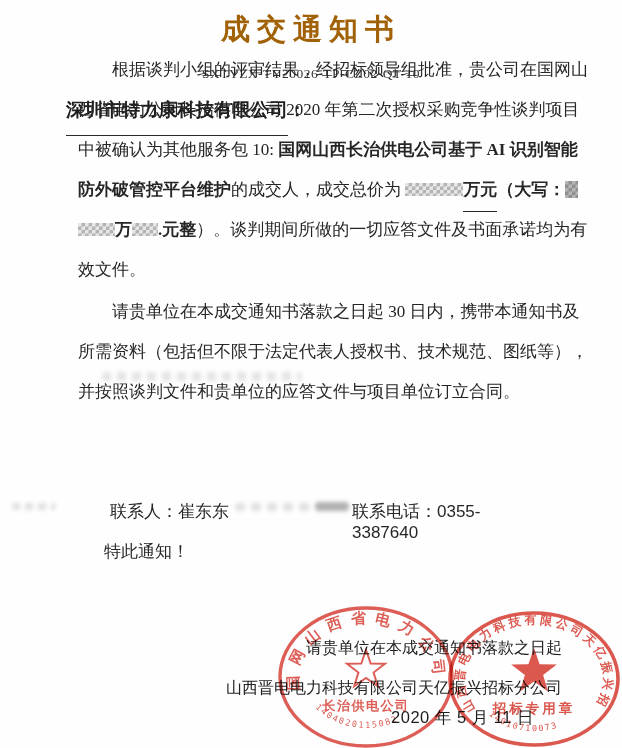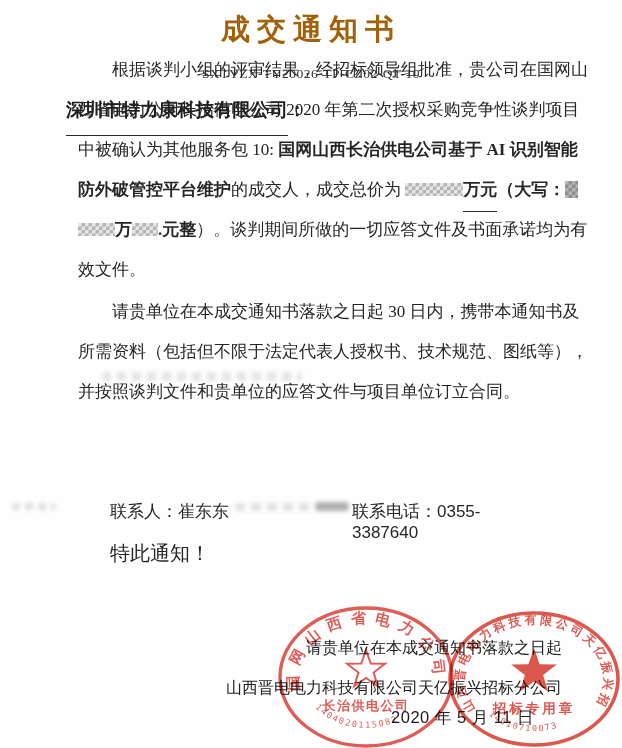--- a/index.html
+++ b/index.html
@@ -41,21 +41,21 @@
     background-size:7px 7px; background-position:0 0,3.5px 3.5px;
   }
   .mosaic.m1{ width:58px; }
   .mosaic.m2{ width:13px; height:17px; filter:brightness(.72); vertical-align:-3px;}
   .mosaic.m3{ width:37px; }
   .mosaic.m4{ width:26px; }
   .contact-line{ position:absolute; top:500px; left:0; width:536px; height:22px; font-size:17px;}
   .contact-person{ position:absolute; left:110px; top:0; }
   .contact-phone{ position:absolute; left:352px; top:0; }
   .contact-phone .num{ font-family:"Liberation Sans","DejaVu Sans",sans-serif; font-size:17px;}
-  .notice-line{ position:absolute; top:540px; left:110px; font-size:20px; }
+  .notice-line{ position:absolute; top:540px; left:104px; font-size:17px; }
   .footer-org1{ position:absolute; top:638px; right:60px; font-size:16px; color:#222;}
   .footer-org2{ position:absolute; top:678px; right:60px; font-size:16px; color:#222;}
   .footer-date{ position:absolute; top:707px; right:88px; font-size:16.5px; color:#1e1e1e;
     font-family:"Liberation Sans","DejaVu Sans",sans-serif; letter-spacing:.5px;}
   .seal{ position:absolute; mix-blend-mode:multiply; }
   .seal-left{ left:276px; top:606px; }
   .seal-right{ left:446px; top:610px; }
   .smudge{ position:absolute; border-radius:4px; filter:blur(2px); }
   .smudge.s1{ left:102px; top:372px; width:200px; height:9px; opacity:.22;
     background:repeating-linear-gradient(90deg,#8a8a8a 0 9px,transparent 9px 15px);}

